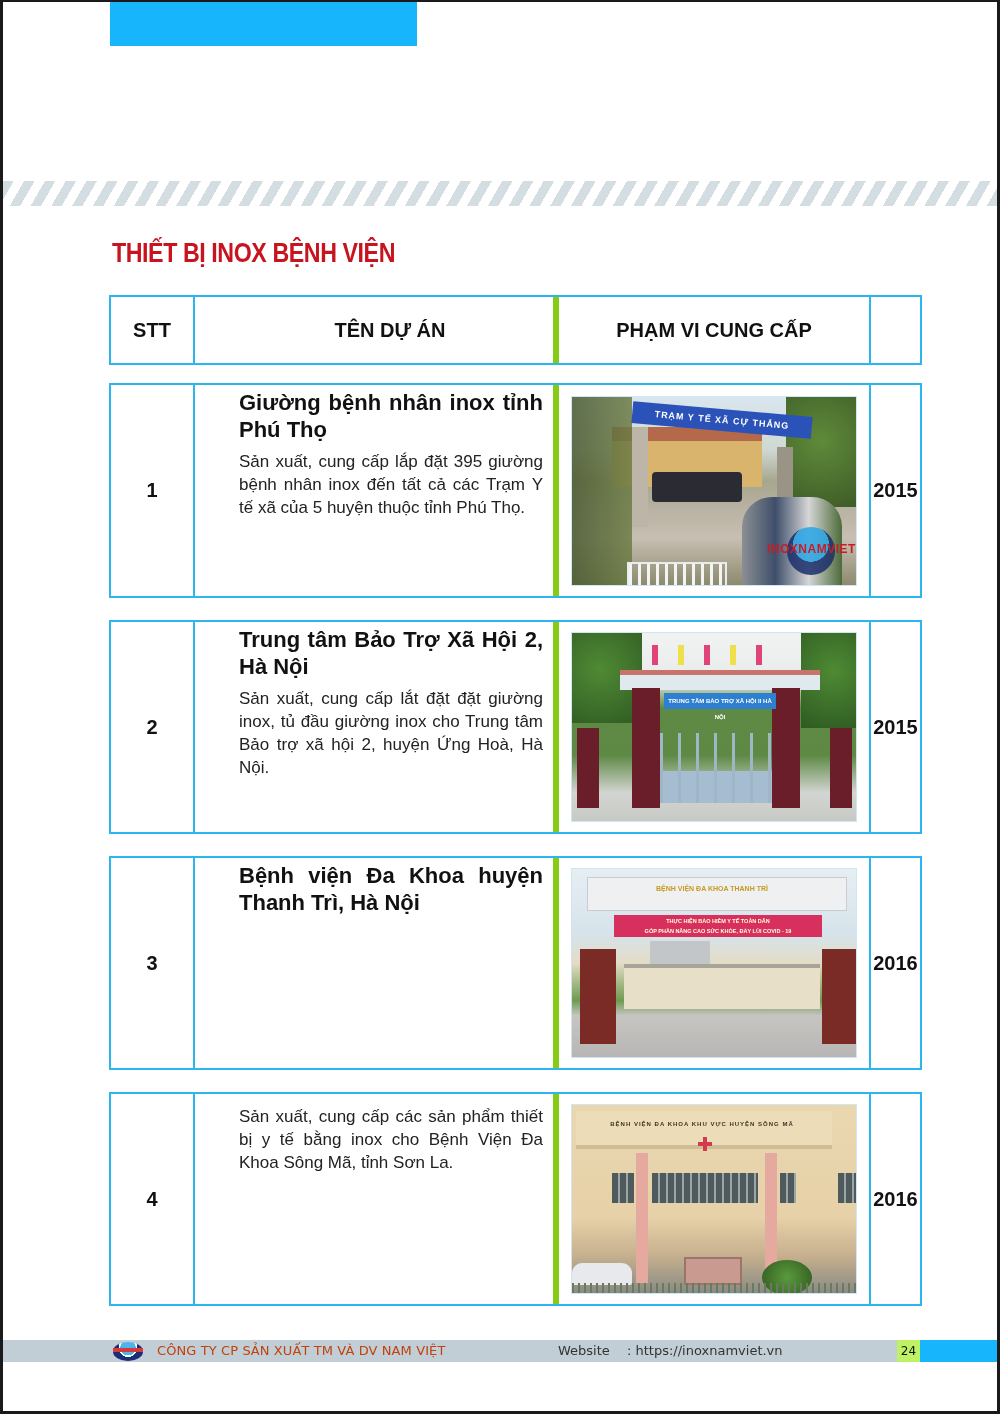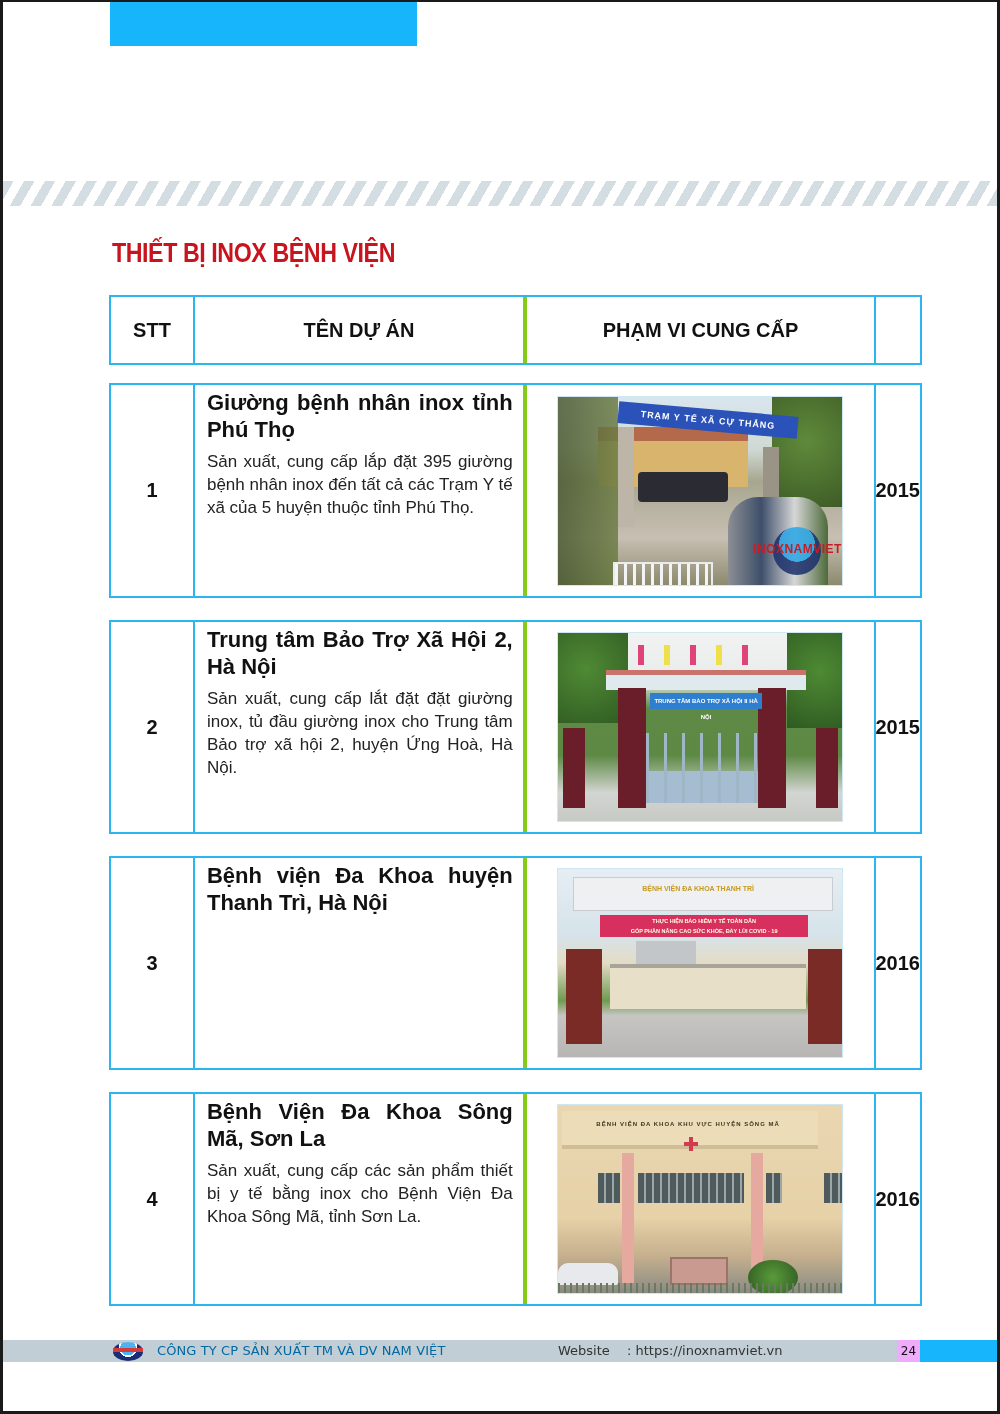--- a/index.html
+++ b/index.html
@@ -33,22 +33,22 @@
     }
     .tbl-header, .tbl-row {
       position: absolute; left: 109px; width: 813px;
       border: 2px solid #2bb6f0;
       display: flex;
       background: #fff;
     }
     .tbl-header { top: 295px; height: 70px; }
     .cell { display: flex; align-items: center; justify-content: center; }
     .c-stt { width: 84px; border-right: 2px solid #2bb6f0; }
-    .c-name { width: 332px; border-right: 4px solid #84cc16; }
-    .c-scope { width: 349px; border-right: 2px solid #2bb6f0; }
+    .c-name { width: 332px; border-right: 6px solid #84cc16; margin-left: 32px; }
+    .c-scope { width: 312px; border-right: 2px solid #2bb6f0; }
     .c-time { flex: 1; }
     .hdr-text {
       font-weight: bold; font-size: 20px; color: #111; text-align: center; line-height: 26px;
     }
     .hdr-time { width: 120px; }
     .stt-num, .year {
       font-weight: bold; font-size: 20px; color: #111;
     }
     .name-cell {
       display: block; padding: 4px 10px 0 12px; text-align: justify;
@@ -124,34 +124,34 @@
       position: absolute; left: 113px; top: 1342px; width: 30px; height: 19px;
       border-radius: 50%;
       background: radial-gradient(circle at 50% 30%, #4bb3ee 0 38%, #ffffff 39% 46%, #1a2e78 47% 100%);
     }
     .footer-logo-band {
       position: absolute; left: 113px; top: 1348px; width: 30px; height: 4px;
       background: #d63a3a;
     }
     .footer-company {
       position: absolute; left: 157px; top: 1343px;
-      font-family: "DejaVu Sans", sans-serif; font-size: 13px; color: #0369a1;
+      font-family: "DejaVu Sans", sans-serif; font-size: 13px; color: #c2410c;
       letter-spacing: 0.1px;
     }
     .footer-website-label {
       position: absolute; left: 558px; top: 1343px;
       font-family: "DejaVu Sans", sans-serif; font-size: 13px; color: #333;
     }
     .footer-website-url {
       position: absolute; left: 627px; top: 1343px;
       font-family: "DejaVu Sans", sans-serif; font-size: 13px; color: #333;
     }
     .page-num {
       position: absolute; left: 897px; top: 1340px; width: 23px; height: 22px;
-      background: #f0abfc; color: #111;
+      background: #bef264; color: #111;
       font-family: "DejaVu Sans", sans-serif; font-size: 12px;
       display: flex; align-items: center; justify-content: center;
     }
     .footer-accent {
       position: absolute; left: 920px; top: 1340px; width: 77px; height: 22px;
       background: #17b5fc;
     }
   </style>
 </head>
 <body>
@@ -254,21 +254,20 @@
   <div class="cell c-time">
     <span class="year">2016</span>
   </div>
 </div>
 
 <div class="tbl-row" style="top:1092px;height:214px;">
   <div class="cell c-stt">
     <span class="stt-num">4</span>
   </div>
   <div class="cell c-name name-cell">
-    <div class="proj-title">Bệnh Viện Đa Khoa Sông Mã, Sơn La</div>
     <div class="proj-desc">Sản xuất, cung cấp các sản phẩm thiết bị y tế bằng inox cho Bệnh Viện Đa Khoa Sông Mã, tỉnh Sơn La.</div>
   </div>
   <div class="cell c-scope photo-cell">
     <div class="photo p4">
       <div class="fascia"></div>
       <div class="fascia-text">BỆNH VIỆN ĐA KHOA KHU VỰC HUYỆN SÔNG MÃ</div>
       <div class="cross"></div>
       <div class="window w1"></div>
       <div class="window w2"></div>
       <div class="window w3"></div>

